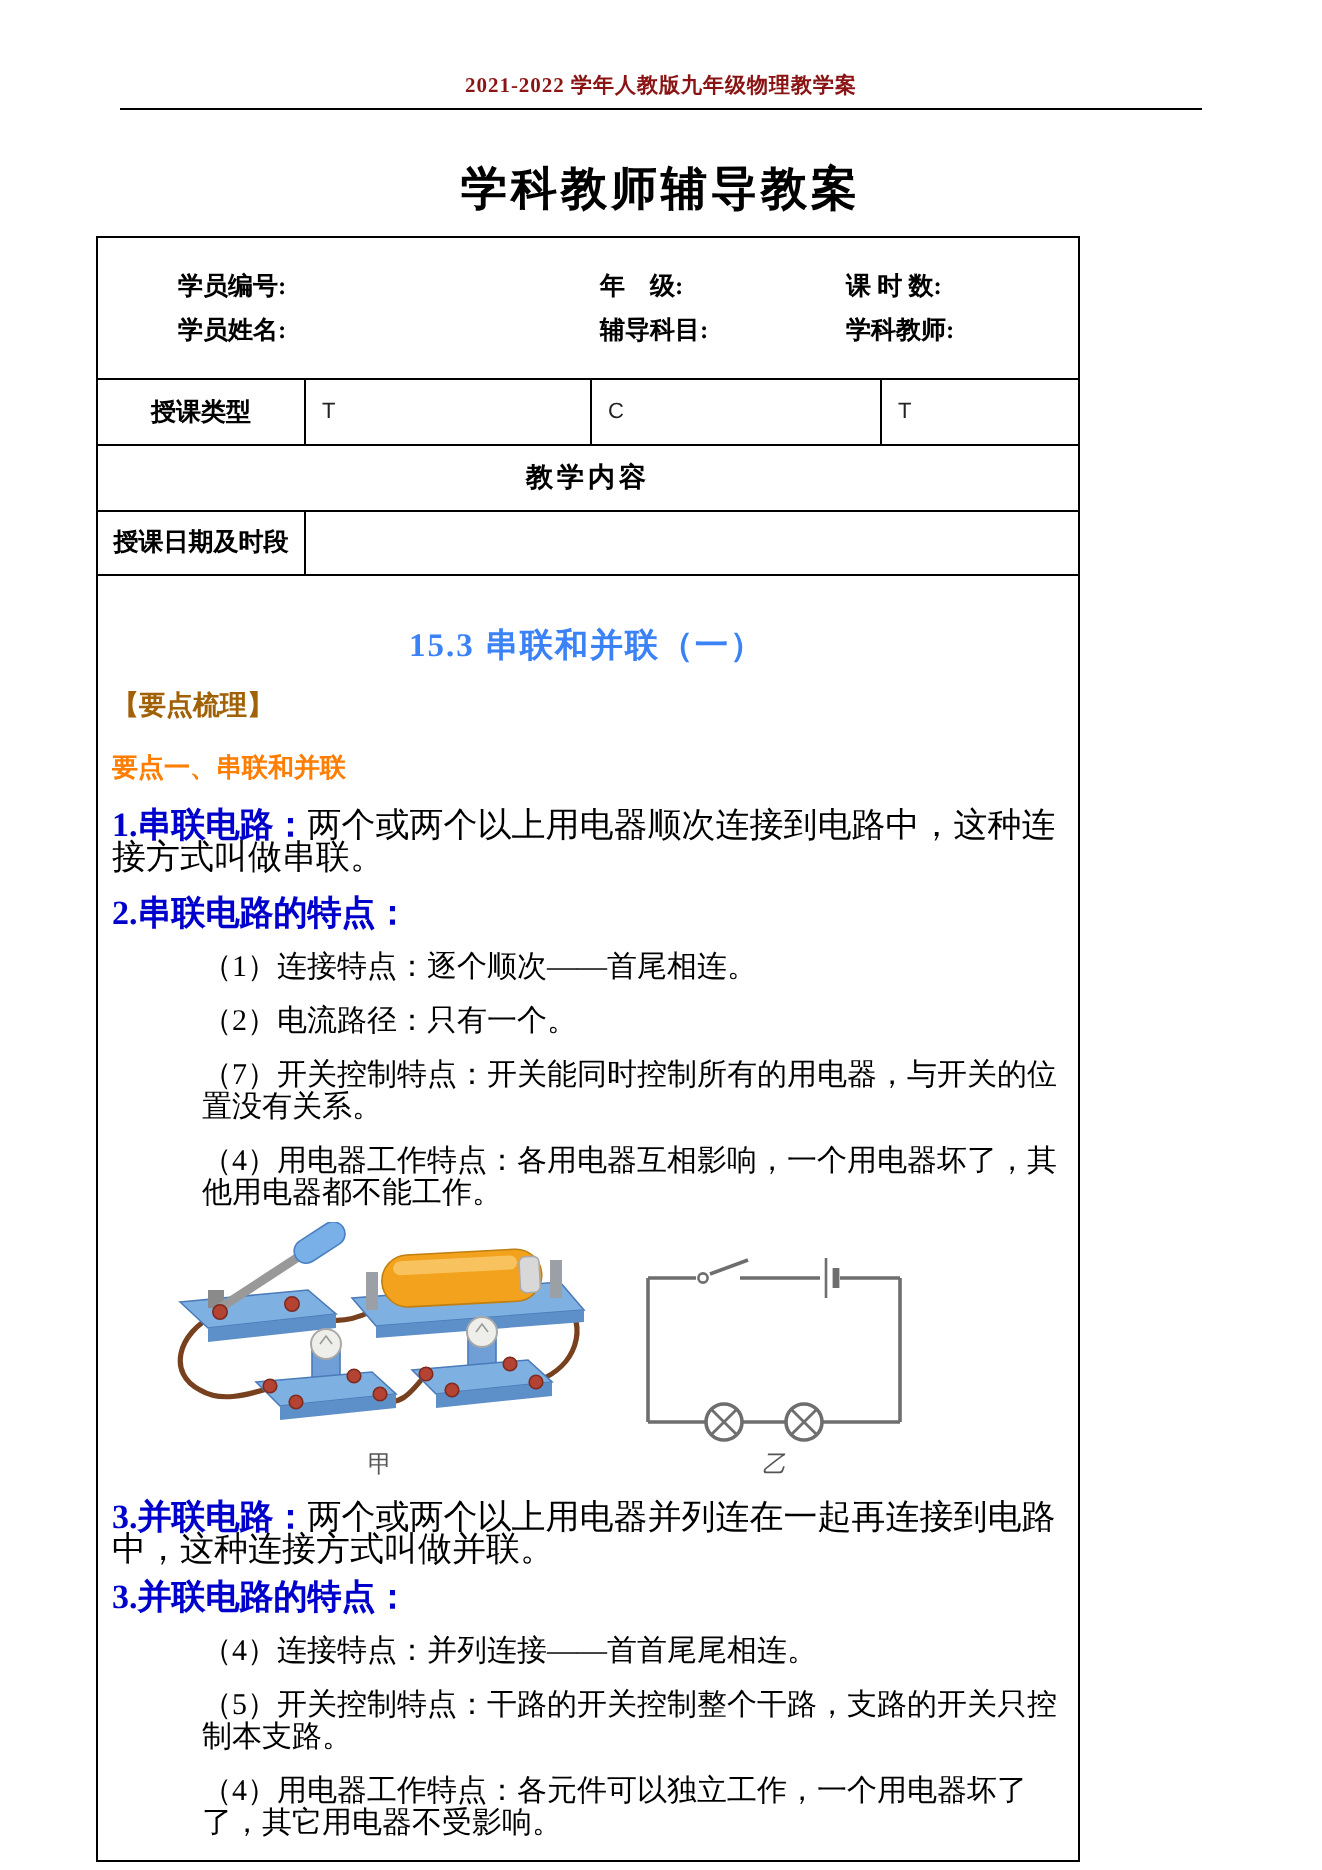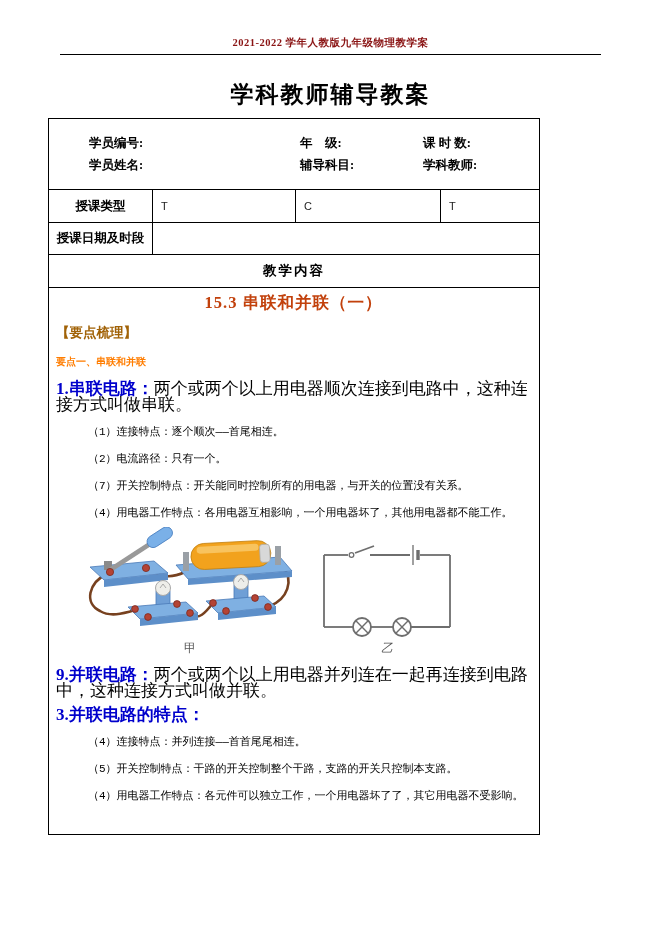--- a/index.html
+++ b/index.html
@@ -34,27 +34,27 @@
   .cell-val { width: 143px; border-right: 1px solid #000; padding-left: 8px;
     font-family: "Liberation Sans", sans-serif; font-size: 11px; color: #222; }
   .cell-val.v2 { width: 145px; }
   .cell-val.last { flex: 1; border-right: none; }
   .cell-empty { flex: 1; }
 
   .row-chead { height: 33px; display: flex; align-items: center; justify-content: center;
     font-weight: bold; font-size: 13.5px; letter-spacing: 2px; }
 
   .row-body { min-height: 547px; padding: 4px 8px 10px 7px; }
-  .doc-title { margin-top: 0; text-align: center; color: #c2410c;
+  .doc-title { margin-top: 20px; text-align: center; color: #3b82f6;
     font-size: 16.5px; font-weight: bold; letter-spacing: 1px; }
   .outline { margin-top: 10px; color: #a16207; font-weight: bold; font-size: 13.5px; }
-  .point   { margin-top: 13px; color: #ff7d00; font-weight: bold; font-size: 10px; }
+  .point   { margin-top: 13px; color: #ff7d00; font-weight: bold; font-size: 13px; }
   .item { margin-top: 12px; font-size: 17px; line-height: 16px; }
   .item .lead { color: #0000cc; font-weight: bold; }
-  .sub { margin: 11px 0 0 32px; font-size: 11px; line-height: 16px; font-family: Liberation Mono, monospace; }
+  .sub { margin: 11px 0 0 45px; font-size: 15px; line-height: 16px; }
 
   .figure { margin: 6px 0 0 28px; display: flex; gap: 16px; align-items: flex-start; }
   .fig { display: flex; flex-direction: column; align-items: center; }
   .fig.schematic { margin-top: 14px; }
   .fig-label { font-size: 12px; color: #555; margin-top: 1px; }
   .fig-label.hand { font-family: "DejaVu Serif", serif; font-style: italic; }
 </style>
 </head>
 <body>
 
@@ -79,35 +79,38 @@
       </div>
     </div>
 
     <div class="row row-type">
       <div class="cell cell-label">授课类型</div>
       <div class="cell cell-val">T</div>
       <div class="cell cell-val v2">C</div>
       <div class="cell cell-val last">T</div>
     </div>
 
+    <div class="row row-chead">教学内容</div>
+
     <div class="row row-date">
       <div class="cell cell-label">授课日期及时段</div>
       <div class="cell-empty"></div>
     </div>
 
-    <div class="row row-chead">教学内容</div>
-
     <div class="row row-body">
 
       <div class="doc-title">15.3 串联和并联（一）</div>
       <div class="outline">【要点梳理】</div>
       <div class="point">要点一、串联和并联</div>
 
       <div class="item">
         <span class="lead">1.串联电路：</span><span>两个或两个以上用电器顺次连接到电路中，这种连接方式叫做串联。</span>
+      </div>
+      <div class="item">
+        <span class="lead">2.串联电路的特点：</span>
       </div>
       <div class="sub">（1）连接特点：逐个顺次——首尾相连。</div>
       <div class="sub">（2）电流路径：只有一个。</div>
       <div class="sub">（7）开关控制特点：开关能同时控制所有的用电器，与开关的位置没有关系。</div>
       <div class="sub">（4）用电器工作特点：各用电器互相影响，一个用电器坏了，其他用电器都不能工作。</div>
 
       <div class="figure">
         <div class="fig">
           <svg width="212" height="112" viewBox="0 0 212 112">
 
@@ -186,21 +189,21 @@
               <path d="M43.6,79.6 L56.4,92.4 M56.4,79.6 L43.6,92.4" stroke-width="1.4"></path>
               <path d="M41,86 H12"></path>
               <path d="M12,86 V14"></path>
             </g>
           </svg>
           <div class="fig-label hand">乙</div>
         </div>
       </div>
 
       <div class="item" style="margin-top:10px">
-        <span class="lead">9.并联电路：</span><span>两个或两个以上用电器并列连在一起再连接到电路中，这种连接方式叫做并联。</span>
+        <span class="lead">3.并联电路：</span><span>两个或两个以上用电器并列连在一起再连接到电路中，这种连接方式叫做并联。</span>
       </div>
       <div class="item" style="margin-top:8px">
         <span class="lead">3.并联电路的特点：</span>
       </div>
       <div class="sub">（4）连接特点：并列连接——首首尾尾相连。</div>
       <div class="sub">（5）开关控制特点：干路的开关控制整个干路，支路的开关只控制本支路。</div>
       <div class="sub">（4）用电器工作特点：各元件可以独立工作，一个用电器坏了了，其它用电器不受影响。</div>
 
     </div>
   </div>

